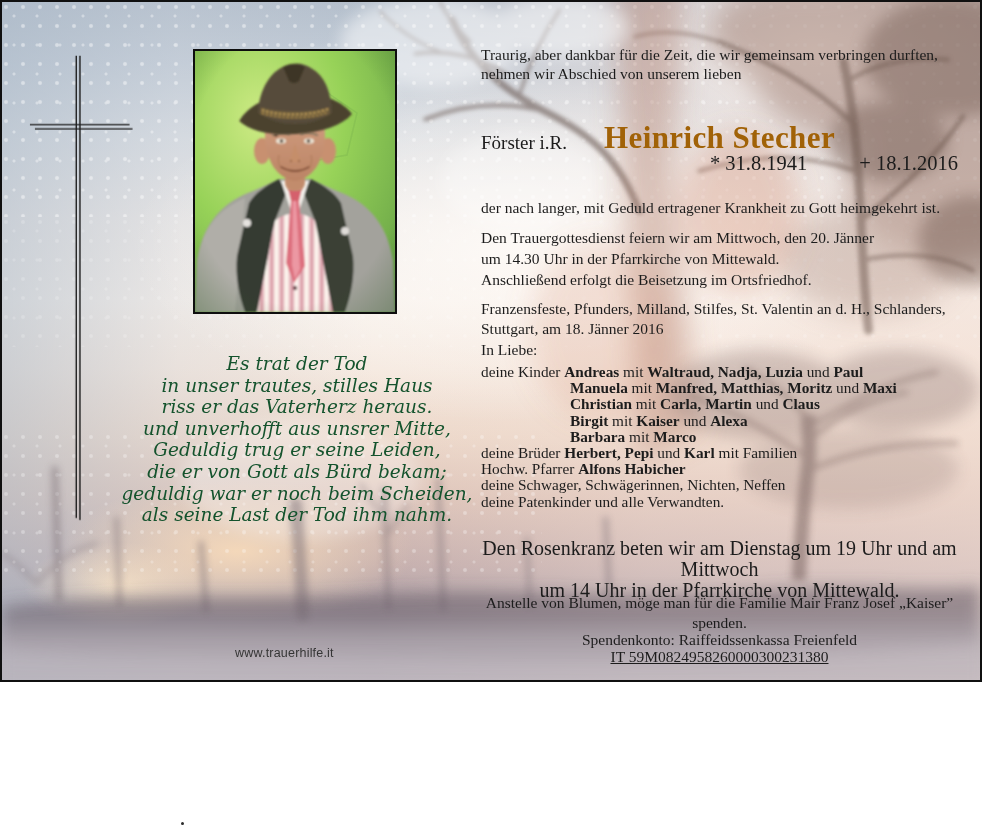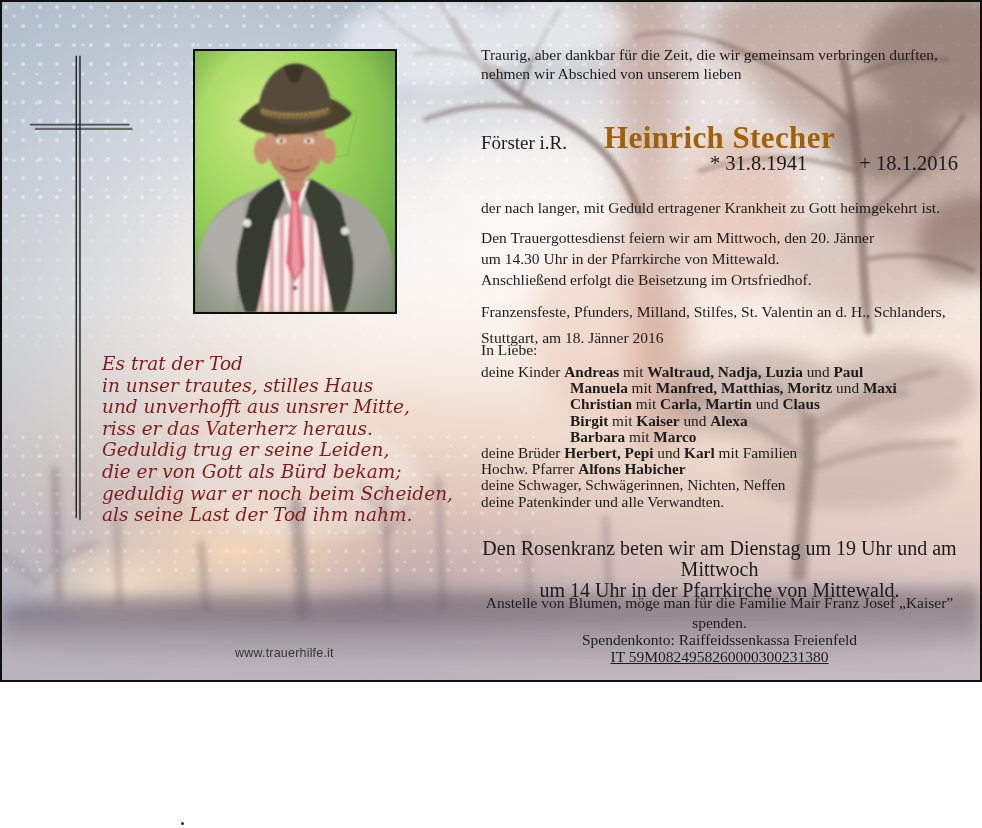--- a/index.html
+++ b/index.html
@@ -36,32 +36,32 @@
   
   .pre{white-space:pre-line;}
   .col{position:absolute;left:479px;top:0;width:477px;}
   .col .blk{position:absolute;left:0;width:477px;}
   .t-intro{top:44px;font-size:15.5px;line-height:18.5px;}
   .t-name{top:95px;font-size:31px;font-weight:bold;text-align:center;letter-spacing:.4px;color:#a16207;margin-top:23px;}
   .t-title{top:130px;font-size:19px;}
   .t-dates{top:150px;display:flex;justify-content:flex-end;gap:52px;font-size:20.5px;}
   .t-passing{top:197px;font-size:15.5px;}
   .t-service{top:225px;font-size:15.5px;line-height:21px;}
-  .t-places{top:297px;font-size:15.5px;line-height:26px;}
+  .t-places{top:297px;font-size:15.5px;line-height:20px;}
   .t-inlove{top:339px;font-size:15.5px;}
   .t-family{top:362px;font-size:15.3px;line-height:16.2px;}
   .t-family .indent{padding-left:89px;}
   .t-family .bold, .bold{font-weight:bold;}
   .t-rosary{top:536px;font-size:20px;line-height:21px;text-align:center;}
   .t-donation{top:591px;font-size:15.5px;line-height:19.5px;text-align:center;}
   .t-account{top:629px;font-size:15.5px;text-align:center;}
   .t-iban{top:646px;font-size:15.5px;text-align:center;text-decoration:underline;}
-  .poem{position:absolute;left:100px;top:351px;width:390px;
+  .poem{position:absolute;left:100px;top:351px;width:390px;text-align:center;
         font-family:"DejaVu Serif", serif;font-style:italic;font-size:18.5px;
-        line-height:21.6px;color:#7f1d1d;}
+        line-height:21.6px;color:#14532d;}
   .footer{position:absolute;top:644px;font-family:"Liberation Sans", sans-serif;
           font-size:12.5px;color:#353535;letter-spacing:.2px;}
   .footer.fl{left:48px;margin-top:40px;} .footer.fr{left:233px;}
   .stray-dot{position:absolute;left:181px;top:822px;width:3px;height:3px;border-radius:50%;background:#2b2b2b;}
 </style>
 </head>
 <body>
 
 <div class="page">
   <div class="card">
@@ -255,22 +255,22 @@
           <path d="M67,59 C85,65 115,65 133,58" stroke="#c9a55c" stroke-width="1.6" stroke-dasharray="2.5,1.8" fill="none"></path>
           <path d="M67,62 C85,68 115,68 133,61" stroke="#b08e4c" stroke-width="1.4" stroke-dasharray="2.2,2" fill="none"></path>
         </g>
         <rect width="200" height="261" fill="url(#vign)"></rect>
       </svg>
     </div>
 
     <div class="poem">
         <div class="poem-line">Es trat der Tod</div>
         <div class="poem-line">in unser trautes, stilles Haus</div>
+        <div class="poem-line">riss er das Vaterherz heraus.</div>
         <div class="poem-line">und unverhofft aus unsrer Mitte,</div>
-        <div class="poem-line">riss er das Vaterherz heraus.</div>
         <div class="poem-line">Geduldig trug er seine Leiden,</div>
         <div class="poem-line">die er von Gott als Bürd bekam;</div>
         <div class="poem-line">geduldig war er noch beim Scheiden,</div>
         <div class="poem-line">als seine Last der Tod ihm nahm.</div>
       </div>
 
     <div class="col">
       <div class="blk t-intro pre">Traurig, aber dankbar für die Zeit, die wir gemeinsam verbringen durften,
 nehmen wir Abschied von unserem lieben</div>
       <div class="blk t-name">Heinrich Stecher</div>

